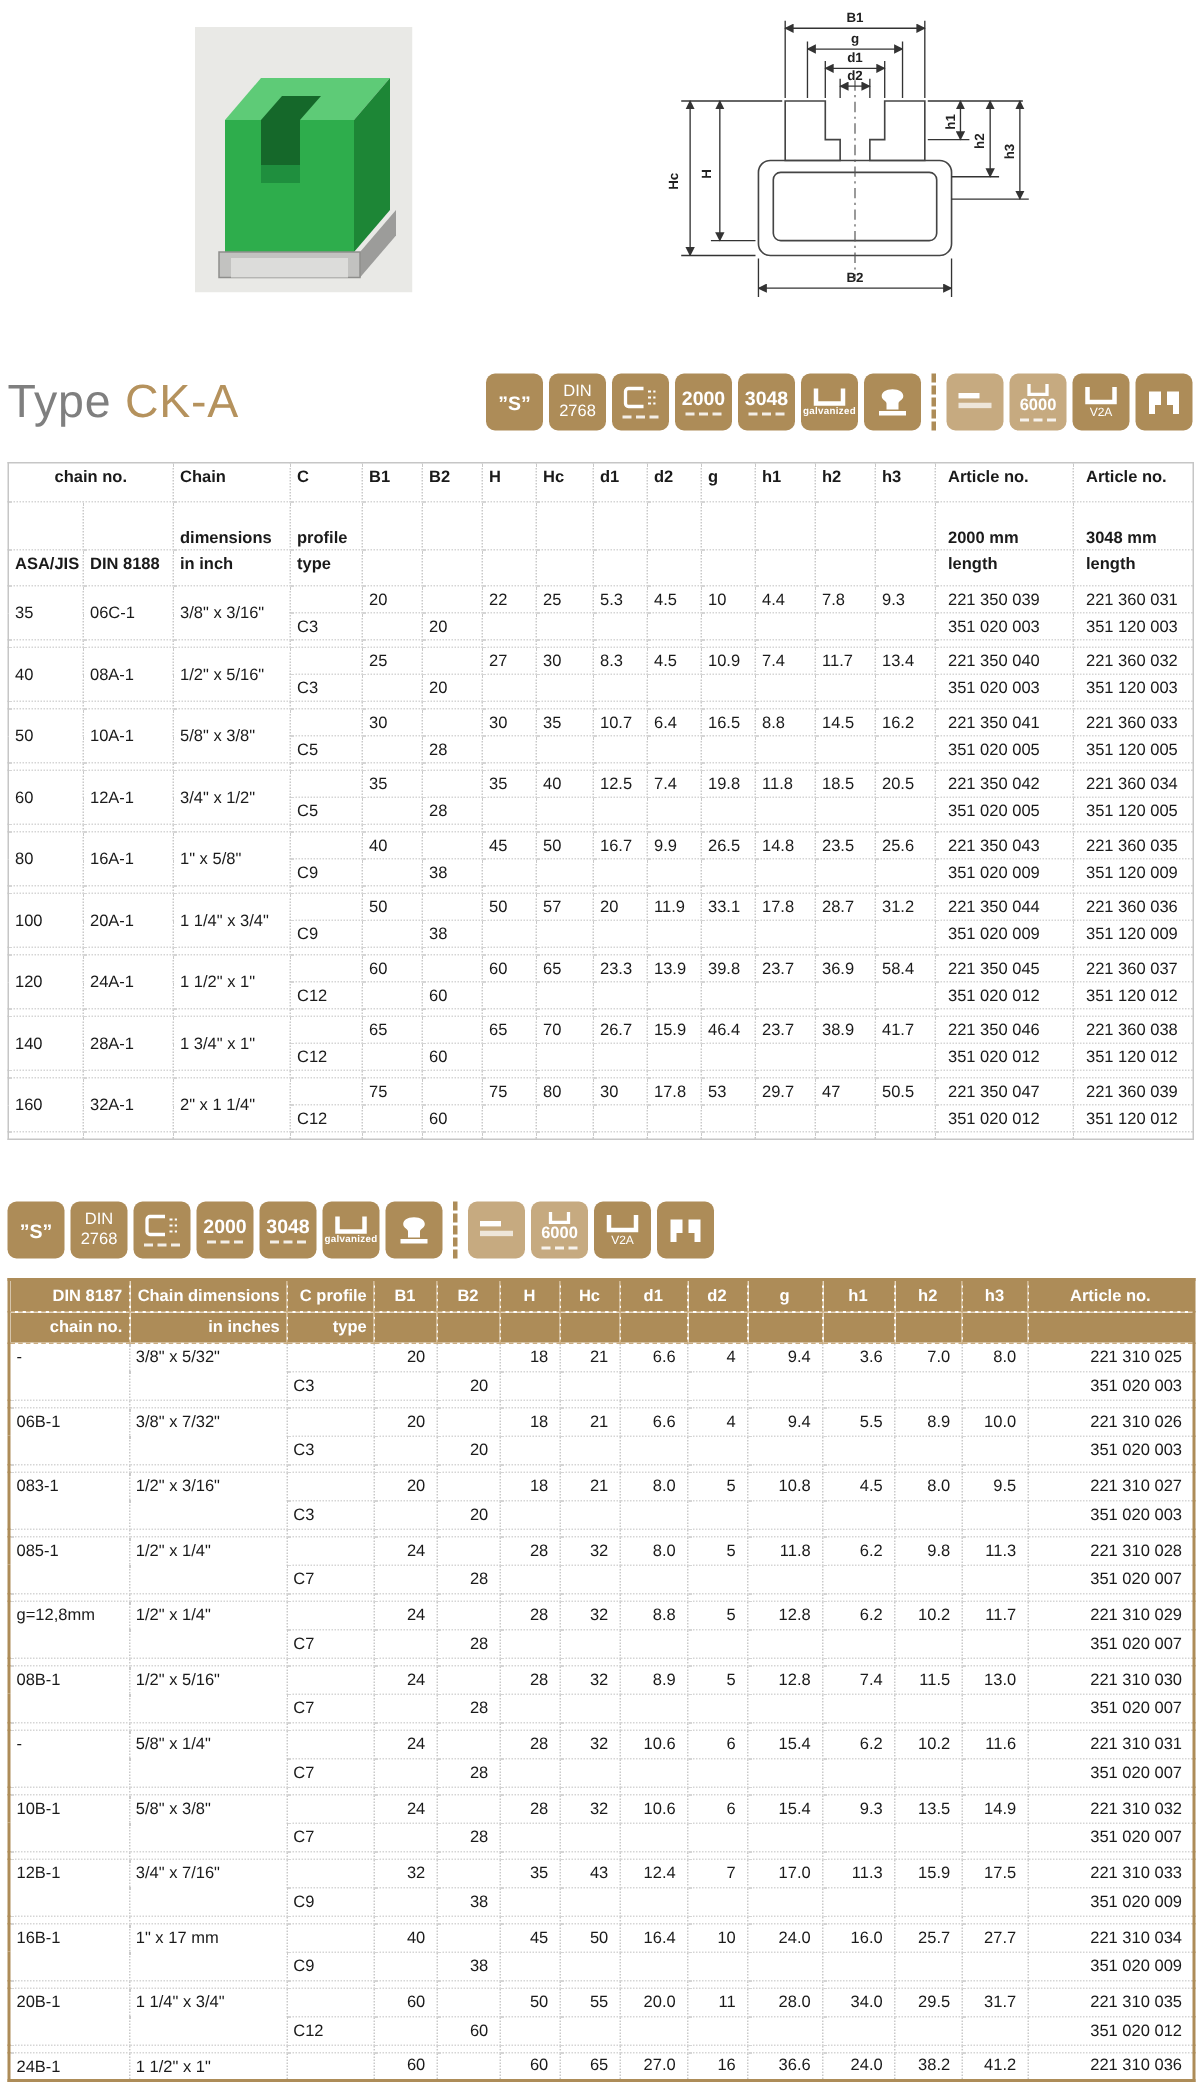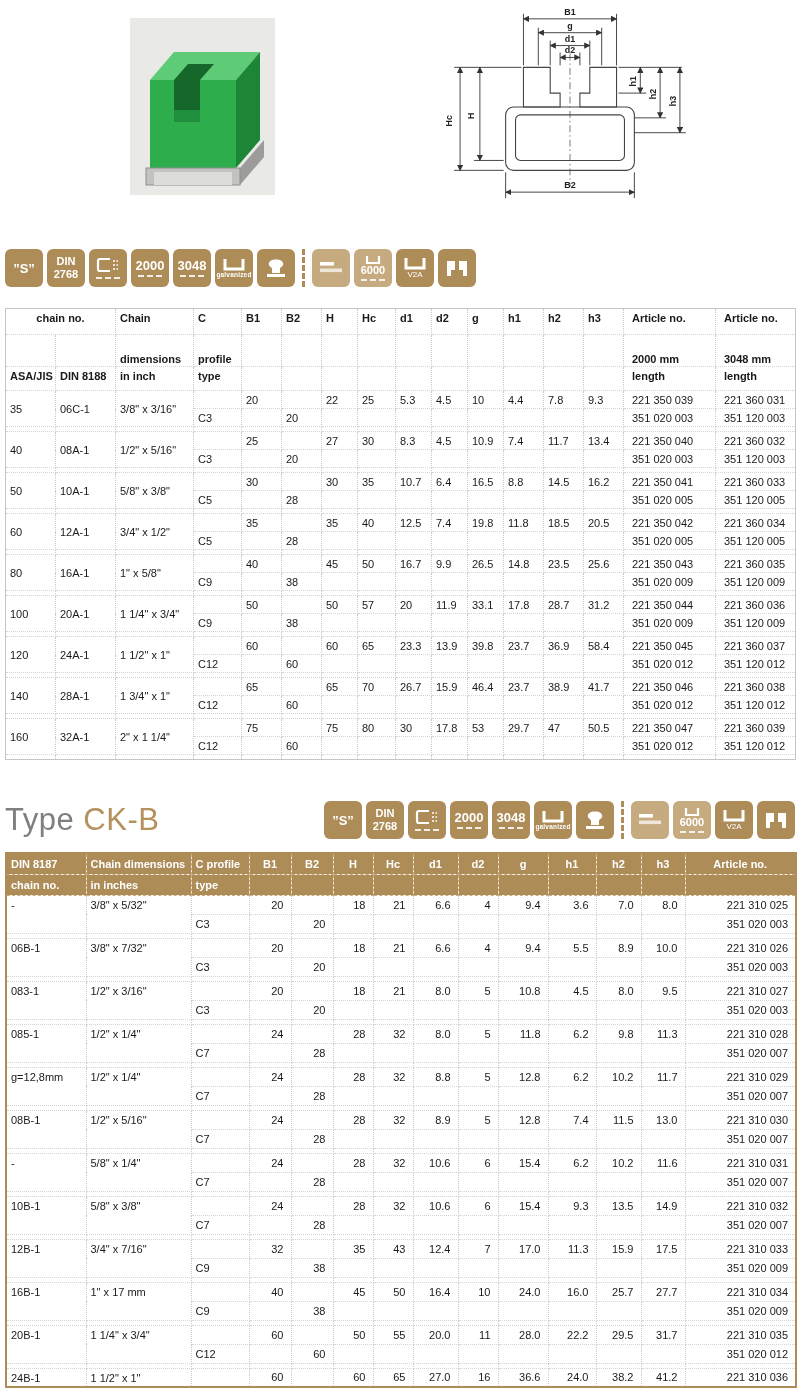--- a/index.html
+++ b/index.html
@@ -17,21 +17,21 @@
   #sec-b-head{top:792px;height:56px}
   .title{font-size:31px;color:#7f7f7f;letter-spacing:.5px;white-space:pre}
   .title .name{color:#b5925d}
 
   .badges{display:flex;align-items:center;gap:4px}
   .badge{width:38px;height:38px;border-radius:6px;background:#ad8c58;color:#fff;flex:none;
          display:flex;flex-direction:column;align-items:center;justify-content:center;gap:1px;text-align:center}
   .badge.light{background:#c6aa80}
   .b-big{font-size:13px;font-weight:bold;line-height:1}
   .b-mid{font-size:11px;font-weight:bold;line-height:1}
-  .b-line{font-size:11px;font-weight:bold;line-height:1.05}
+  .b-line{font-size:11px;font-weight:normal;line-height:1.05}
   .b-tiny{font-size:6.5px;font-weight:bold;letter-spacing:.2px;line-height:1}
   .b-v2a{font-size:8px;font-weight:normal;line-height:1}
   .fineprint{width:24px;border-top:2px dashed rgba(255,255,255,.85);margin-top:2px}
   .badge-divider{width:0;height:38px;border-left:3px dashed #ad8c58;margin:0 3px}
   .badge svg{display:block}
 
   
   table{border-collapse:collapse;table-layout:fixed;font-size:11px;position:absolute;left:5px;width:790px}
   #tbl-a{top:308px;border:1px solid #c6c6c6}
   #tbl-b{top:852px;border:2px solid #ad8c58}
@@ -48,21 +48,21 @@
   #tbl-a thead th{font-weight:bold;vertical-align:top;padding-top:3px}
   #tbl-a thead tr:nth-child(1){height:26px}
   #tbl-a thead tr:nth-child(2){height:32px}
   #tbl-a thead tr:nth-child(2) th{vertical-align:bottom;padding-bottom:1px}
   #tbl-a thead tr:nth-child(3){height:24px}
   #tbl-a .sub1,#tbl-a .sub2{height:18px}
   #tbl-b .sub1,#tbl-b .sub2{height:19px}
   tr.sp{height:5px}
   tr.sp td{padding:0;height:5px}
 
-  #tbl-b thead th{background:#ad8c58;color:#fff;font-weight:bold;text-align:left;
+  #tbl-b thead th{background:#ad8c58;color:#fff;font-weight:bold;text-align:right;
                   border-right:1px dashed #caad81;border-bottom:1px dashed #caad81}
   #tbl-b thead tr{height:21px}
   #tbl-b thead th.ctr{text-align:center}
 </style>
 </head>
 <body>
 
 <svg class="photo" viewBox="0 0 145 177" aria-hidden="true">
   <rect width="145" height="177" fill="#e9e9e6"></rect>
   <polygon points="20,62 44,34 130,34 106,62" fill="#5ecb77"></polygon>
@@ -126,20 +126,21 @@
     <text transform="rotate(-90 16 120)" x="16" y="120">Hc</text>
     <text transform="rotate(-90 38 115)" x="38" y="115">H</text>
     <text transform="rotate(-90 202 80)" x="202" y="80">h1</text>
     <text transform="rotate(-90 222 93)" x="222" y="93">h2</text>
     <text transform="rotate(-90 242 100)" x="242" y="100">h3</text>
     <text x="135" y="188">B2</text>
   </g>
 </svg>
 
 <div class="sec-head" id="sec-a-head">
+  <div class="title"><span>Type </span><span class="name">CK-A</span></div>
   <div class="badges">
       <div class="badge">
         <span class="b-big">”S”</span>
       </div>
       <div class="badge">
         <span class="b-line">DIN</span>
         <span class="b-line">2768</span>
       </div>
       <div class="badge">
         <span>
@@ -742,21 +743,20 @@
         <td></td>
         <td></td>
         <td></td>
         <td></td>
         <td></td>
       </tr>
     </tbody>
 </table>
 
 <div class="sec-head" id="sec-b-head">
-  <div class="title"><span>Type </span><span class="name">CK-B</span></div>
   <div class="badges">
       <div class="badge">
         <span class="b-big">”S”</span>
       </div>
       <div class="badge">
         <span class="b-line">DIN</span>
         <span class="b-line">2768</span>
       </div>
       <div class="badge">
         <span>
@@ -1344,21 +1344,21 @@
         <td class="al top" rowspan="2">20B-1</td>
         <td class="al top" rowspan="2">1 1/4" x 3/4"</td>
         <td class="al"></td>
         <td class="nr">60</td>
         <td class="nr"></td>
         <td class="nr">50</td>
         <td class="nr">55</td>
         <td class="nr">20.0</td>
         <td class="nr">11</td>
         <td class="nr">28.0</td>
-        <td class="nr">22.2</td>
+        <td class="nr">34.0</td>
         <td class="nr">29.5</td>
         <td class="nr">31.7</td>
         <td class="nr art">221 310 035</td>
       </tr>
       <tr class="sub2">
         <td class="al">C12</td>
         <td class="nr"></td>
         <td class="nr">60</td>
         <td class="nr"></td>
         <td class="nr"></td>

